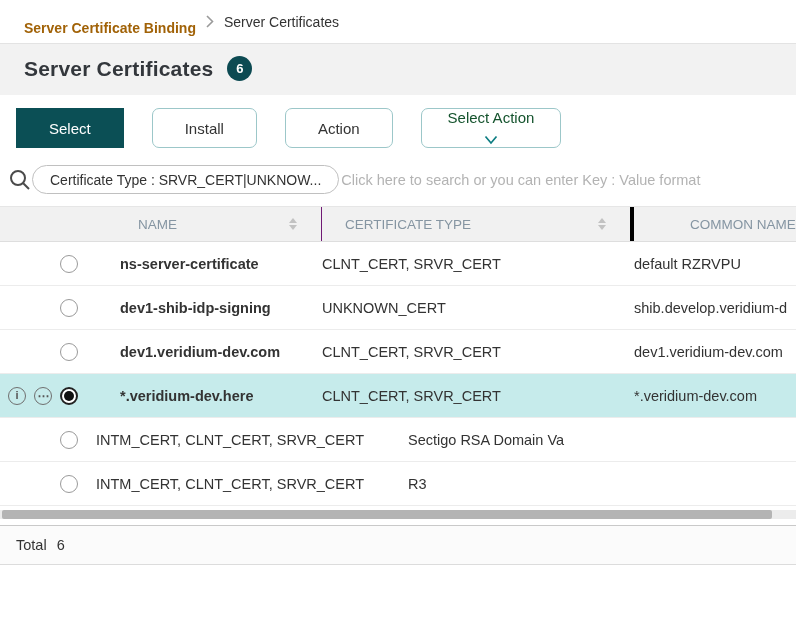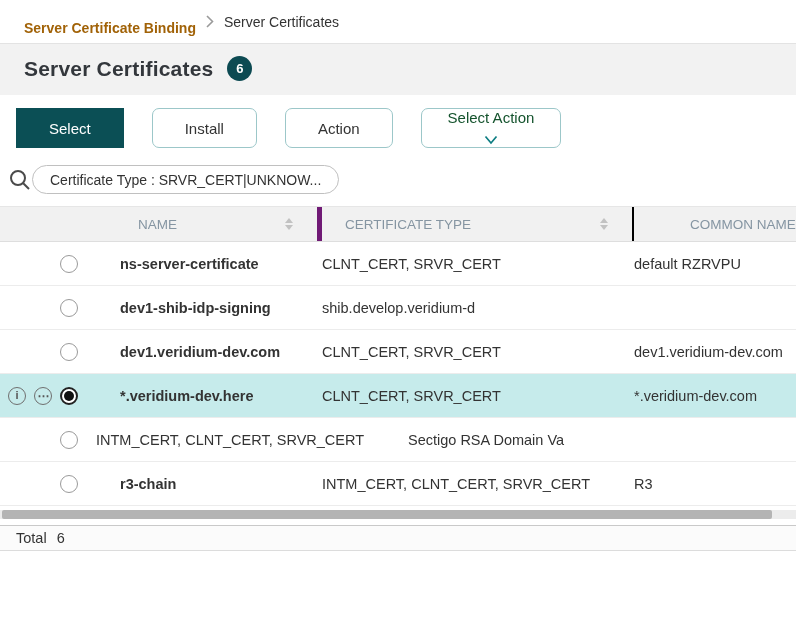--- a/index.html
+++ b/index.html
@@ -65,22 +65,22 @@
   .c-name   { width:226px; flex:none; }
   .c-type   { width:312px; flex:none; }
   .c-common { width:376px; flex:none; }
 
   .thead {
     display:flex; background:#f1f1f1; height:36px;
     color:#8595a2; font-size:13.5px;
     border-top:1px solid #e6e6e6; border-bottom:1px solid #dedede;
   }
   .th { position:relative; display:flex; align-items:center; height:100%; cursor:pointer; }
-  .thead .c-name   { padding-left:42px; border-right:5px solid #701a75; }
-  .thead .c-type   { padding-left:23px; border-right:2px solid #000000; }
+  .thead .c-name   { padding-left:42px; border-right:1px solid #701a75; }
+  .thead .c-type   { padding-left:23px; border-right:4px solid #000000; }
   .thead .c-common { padding-left:56px; }
   .sort {
     position:absolute; right:24px; top:50%; transform:translateY(-50%);
     display:flex; flex-direction:column; gap:2px; cursor:pointer;
   }
   .sort i { display:block; width:0; height:0; border-left:4px solid transparent; border-right:4px solid transparent; }
   .sort .up   { border-bottom:5px solid #c2c2c2; }
   .sort .down { border-top:5px solid #c2c2c2; }
 
   .trow {
@@ -110,21 +110,21 @@
   }
   .glyph-info { font-size:11px; font-weight:600; line-height:1; }
   .glyph-ellipsis { font-size:12px; font-weight:700; line-height:1; letter-spacing:-1px; }
 
   
   .hscroll { margin-top:4px; height:9px; background:#ececec; position:relative; }
   .hscroll .thumb { position:absolute; left:2px; top:0; height:9px; width:770px; background:#b4b4b4; border-radius:2px; cursor:pointer; }
 
   
   .footer {
-    margin-top:6px; height:26px; background:#fbfbfb;
+    margin-top:6px; height:40px; background:#fbfbfb;
     border-top:1px solid #c9c9c9; border-bottom:1px solid #dcdcdc;
     display:flex; align-items:center; gap:10px; padding:0 16px;
     font-size:14.5px; color:#333;
   }
 </style>
 </head>
 <body>
 
 <div class="breadcrumb-bar">
   <span class="crumb-link">Server Certificate Binding</span>
@@ -156,20 +156,21 @@
 </div>
 
 <div class="search-row">
   <span class="search-icon">
     <svg width="24" height="24" viewBox="0 0 24 24">
         <circle cx="10" cy="10" r="7" fill="none" stroke="#4a4a4a" stroke-width="2"></circle>
         <line x1="15.2" y1="15.2" x2="21" y2="21" stroke="#4a4a4a" stroke-width="2"></line>
       </svg>
   </span>
   <span class="filter-chip">Certificate Type : SRVR_CERT|UNKNOW...</span>
+  <input class="search-input" type="text" placeholder="Click here to search or you can enter Key : Value format" style="">
 </div>
 
 <div class="table-wrap">
   <div class="tbl">
 
     <div class="thead">
       <div class="th c-sel"></div>
       <div class="th c-name">
         <span>NAME</span>
         <span class="sort">
@@ -197,20 +198,21 @@
       <div class="c-name">ns-server-certificate</div>
       <div class="c-type">CLNT_CERT, SRVR_CERT</div>
       <div class="c-common">default RZRVPU</div>
     </div>
 
     <div class="trow">
       <div class="c-sel">
           <span class="radio"></span>
         </div>
       <div class="c-name">dev1-shib-idp-signing</div>
+      <div class="c-type">UNKNOWN_CERT</div>
       <div class="c-common">shib.develop.veridium-d</div>
     </div>
 
     <div class="trow">
       <div class="c-sel">
           <span class="radio"></span>
         </div>
       <div class="c-name">dev1.veridium-dev.com</div>
       <div class="c-type">CLNT_CERT, SRVR_CERT</div>
       <div class="c-common">dev1.veridium-dev.com</div>
@@ -236,21 +238,20 @@
           <span class="radio"></span>
         </div>
       <div class="c-type">INTM_CERT, CLNT_CERT, SRVR_CERT</div>
       <div class="c-common">Sectigo RSA Domain Va</div>
     </div>
 
     <div class="trow">
       <div class="c-sel">
           <span class="radio"></span>
         </div>
-      <div class="c-name">r3-chain</div>
       <div class="c-type">INTM_CERT, CLNT_CERT, SRVR_CERT</div>
       <div class="c-common">R3</div>
     </div>
 
   </div>
 </div>
 
 <div class="hscroll">
   <div class="thumb"></div>
 </div>

